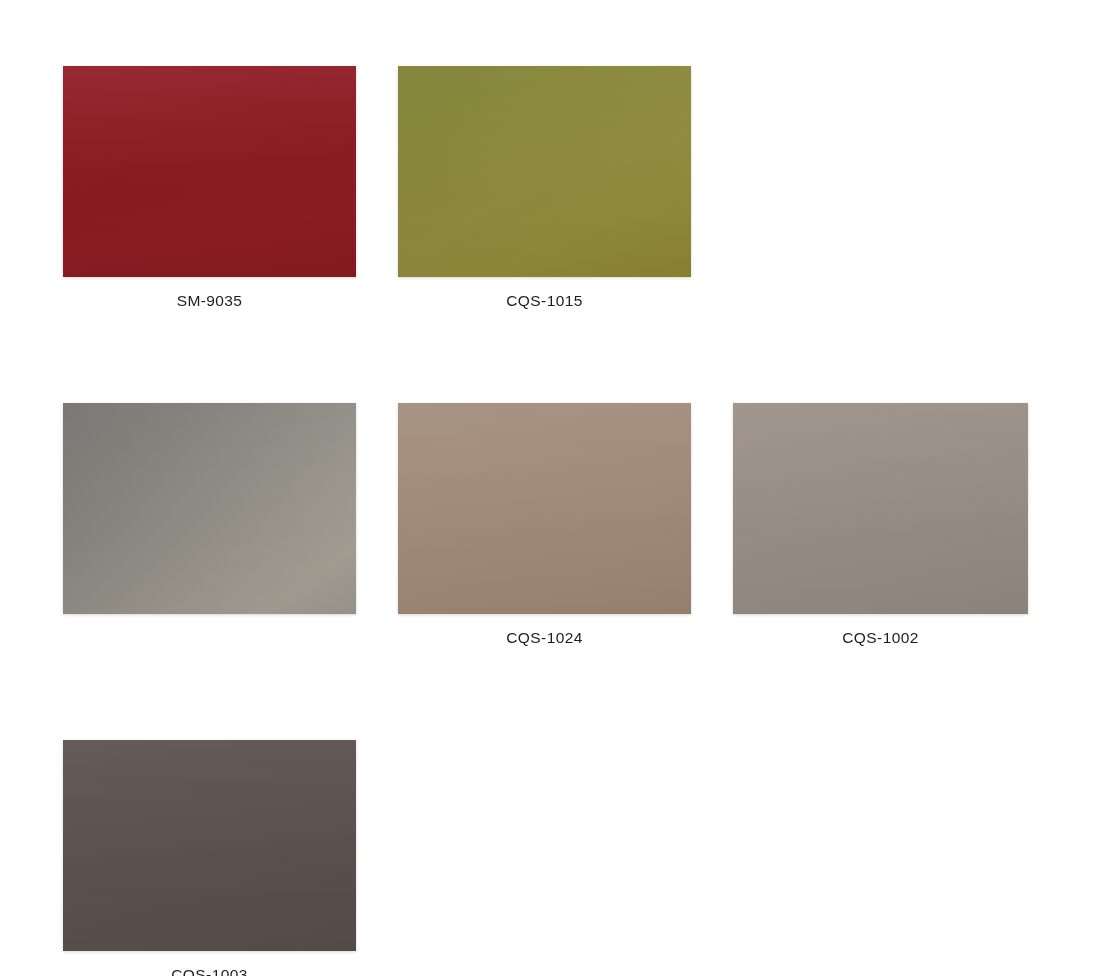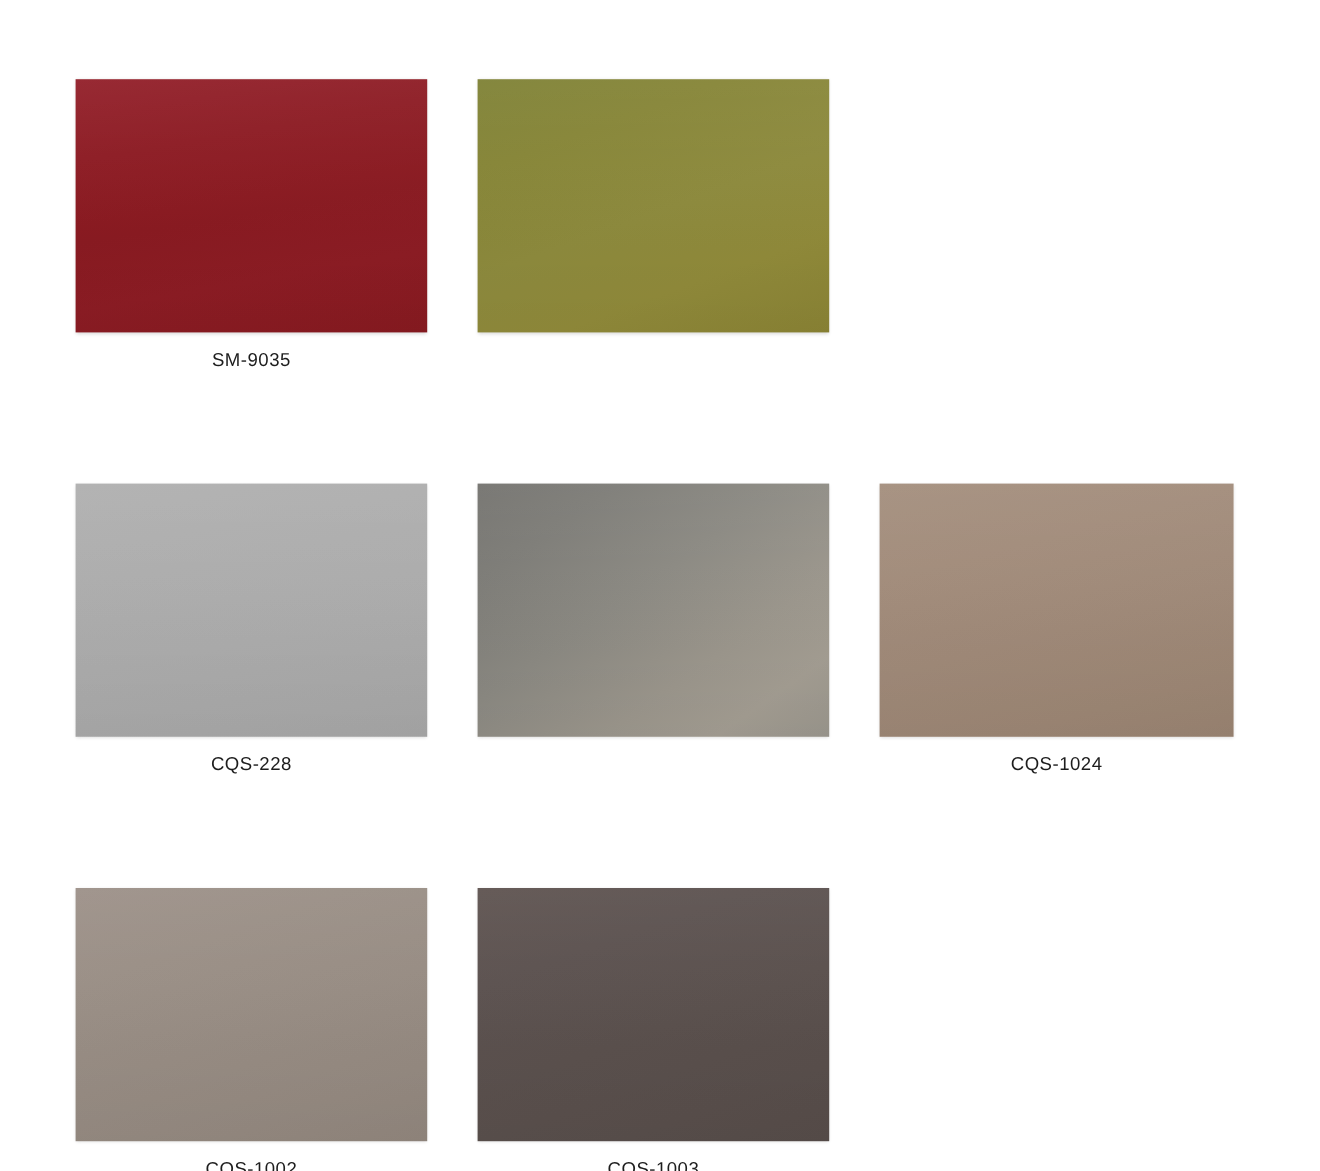--- a/index.html
+++ b/index.html
@@ -75,26 +75,23 @@
 <body>
 
 <div id="swatch-board">
   <div class="swatch-grid" id="swatch-grid">
       <div class="swatch-cell">
         <div class="swatch-chip" style="background: linear-gradient(170deg, rgb(147, 32, 42) 0%, rgb(141, 28, 36) 26%, rgb(138, 26, 33) 47%, rgb(137, 26, 33) 52%, rgb(140, 28, 36) 74%, rgb(135, 26, 32) 100%);"></div>
         <div class="swatch-caption">SM-9035</div>
       </div>
       <div class="swatch-cell">
         <div class="swatch-chip" style="background: linear-gradient(160deg, rgb(127, 130, 54) 0%, rgb(134, 133, 55) 24%, rgb(141, 138, 61) 52%, rgb(144, 138, 58) 74%, rgb(138, 131, 52) 100%);"></div>
+        <div class="swatch-caption">CQS-1015</div>
       </div>
       <div class="swatch-cell is-empty"></div>
-      <div class="swatch-cell">
-        <div class="swatch-chip" style="background: linear-gradient(170deg, rgb(176, 176, 176) 0%, rgb(173, 173, 173) 32%, rgb(171, 171, 171) 60%, rgb(168, 168, 168) 86%, rgb(166, 166, 166) 100%);"></div>
-        <div class="swatch-caption">CQS-228</div>
-      </div>
       <div class="swatch-cell">
         <div class="swatch-chip" style="background: linear-gradient(145deg, rgb(116, 115, 111) 0%, rgb(125, 124, 119) 20%, rgb(139, 137, 130) 44%, rgb(155, 150, 140) 68%, rgb(163, 157, 146) 84%, rgb(154, 150, 141) 100%);"></div>
       </div>
       <div class="swatch-cell">
         <div class="swatch-chip" style="background: linear-gradient(165deg, rgb(164, 143, 126) 0%, rgb(162, 140, 123) 28%, rgb(159, 137, 120) 56%, rgb(156, 134, 116) 82%, rgb(153, 131, 113) 100%);"></div>
         <div class="swatch-caption">CQS-1024</div>
       </div>
       <div class="swatch-cell">
         <div class="swatch-chip" style="background: linear-gradient(160deg, rgb(157, 145, 137) 0%, rgb(154, 143, 134) 26%, rgb(151, 140, 131) 54%, rgb(148, 137, 128) 80%, rgb(145, 134, 125) 100%);"></div>
         <div class="swatch-caption">CQS-1002</div>

